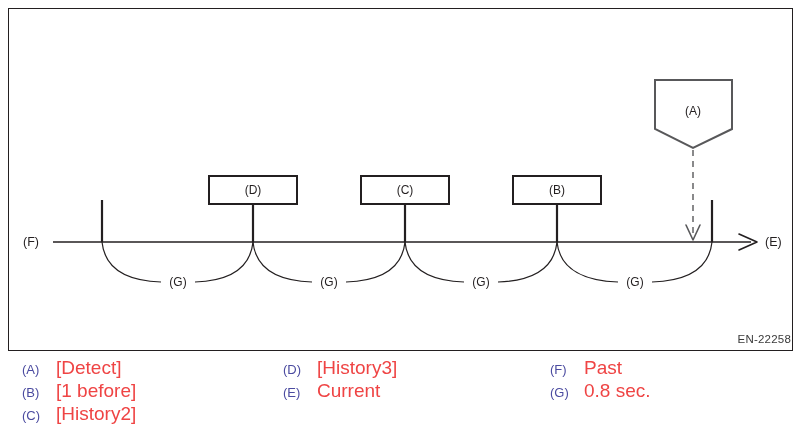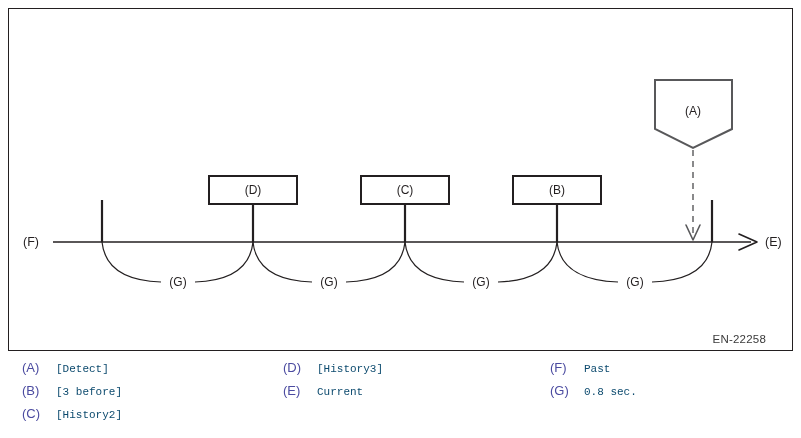--- a/index.html
+++ b/index.html
@@ -32,21 +32,21 @@
     box-sizing: border-box;
     background: #ffffff;
   }
   .figure-svg {
     position: absolute;
     left: 0;
     top: 0;
   }
   .fig-code {
     position: absolute;
-    right: 26px;
+    right: 1px;
     bottom: 5px;
     font-size: 11.5px;
     color: #3a3a3a;
     letter-spacing: 0.2px;
     font-family: "Liberation Sans", sans-serif;
   }
   .legend {
     position: absolute;
     left: 0;
     top: 356px;
@@ -68,23 +68,23 @@
     white-space: nowrap;
   }
   .legend-key {
     color: #4b4ba0;
     font-size: 13px;
     width: 34px;
     flex: 0 0 34px;
     font-family: "Liberation Sans", sans-serif;
   }
   .legend-val {
-    color: #0c4a6e;
-    font-size: 11px;
-    font-family: Liberation Mono, monospace;
+    color: #ef4444;
+    font-size: 19px;
+    font-family: Liberation Sans, sans-serif;
   }
   svg text.node-label {
     font-family: "Liberation Sans", sans-serif;
     font-size: 12px;
     fill: #231f20;
   }
   svg text.axis-label {
     font-family: "Liberation Sans", sans-serif;
     font-size: 12.5px;
     fill: #231f20;
@@ -168,21 +168,21 @@
 
   <div class="legend">
 
     <div class="legend-col c1">
       <div class="legend-row">
         <span class="legend-key">(A)</span>
         <span class="legend-val">[Detect]</span>
       </div>
       <div class="legend-row">
         <span class="legend-key">(B)</span>
-        <span class="legend-val">[3 before]</span>
+        <span class="legend-val">[1 before]</span>
       </div>
       <div class="legend-row">
         <span class="legend-key">(C)</span>
         <span class="legend-val">[History2]</span>
       </div>
     </div>
 
     <div class="legend-col c2">
       <div class="legend-row">
         <span class="legend-key">(D)</span>

